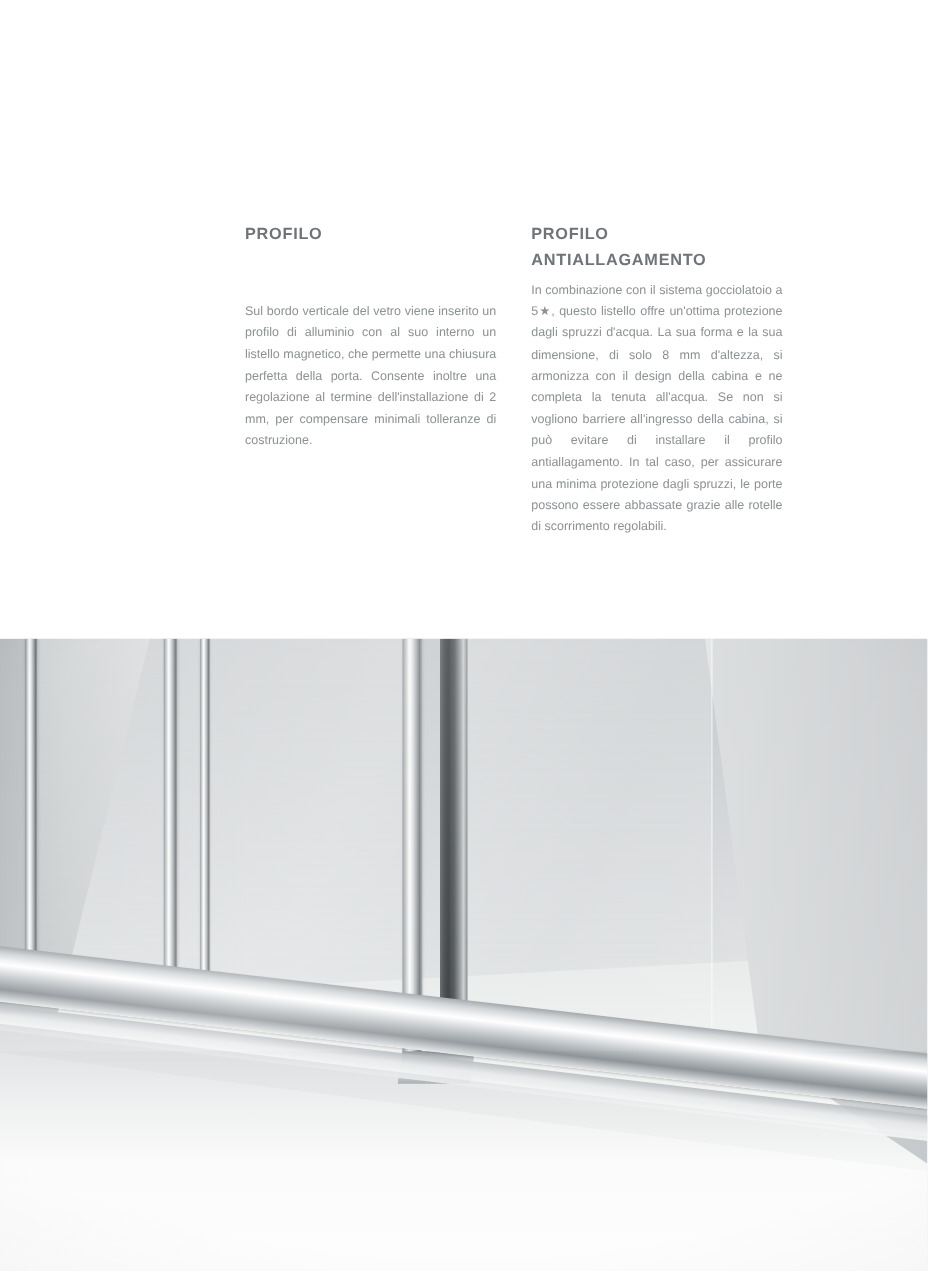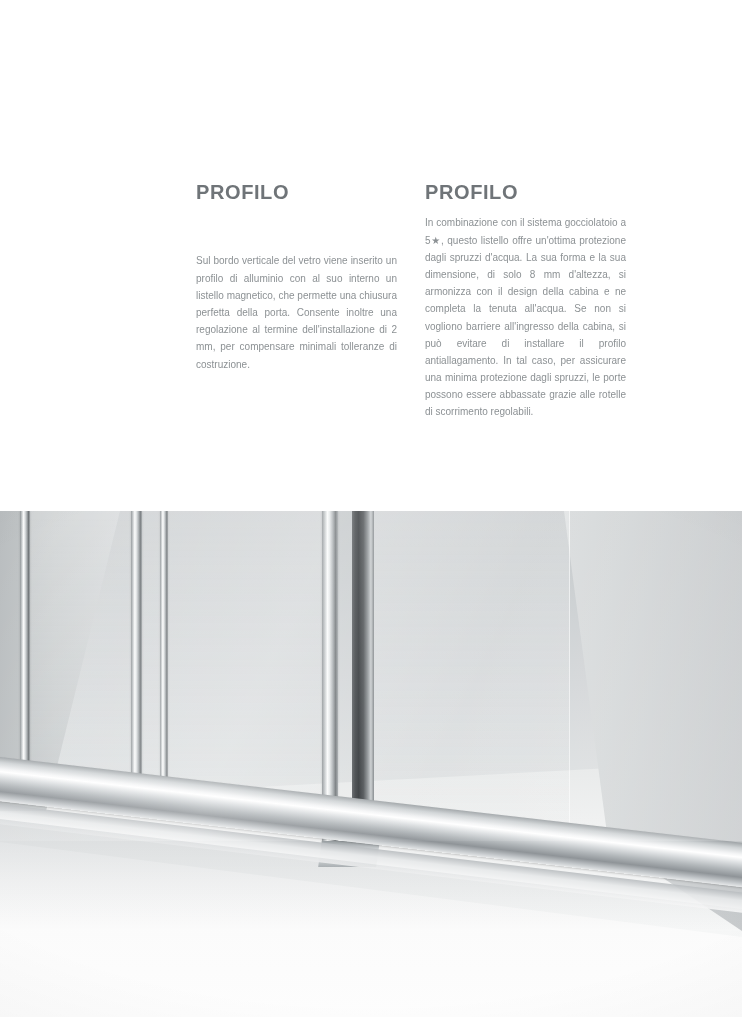--- a/index.html
+++ b/index.html
@@ -29,21 +29,21 @@
     width: 430px;
     display: flex;
     gap: 28px;
   }
 
   .col {
     width: 201px;
   }
 
   .col-heading {
-    font-size: 20px;
+    font-size: 13px;
     font-weight: bold;
     letter-spacing: 0.6px;
     line-height: 1.62;
     color: #6f7478;
     margin: 0 0 0 0;
     text-transform: uppercase;
   }
   .col-heading .ln {
     display: block;
     white-space: pre;
@@ -252,20 +252,21 @@
     <div class="col col-left">
       <h2 class="col-heading">
         <span class="ln">PROFILO</span>
       </h2>
       <p class="col-body">Sul bordo verticale del vetro viene inserito un profilo di alluminio con al suo interno un listello magnetico, che permette una chiusura perfetta della porta. Consente inoltre una regolazione al termine dell'installazione di 2 mm, per compensare minimali tolleranze di costruzione.</p>
     </div>
 
     <div class="col col-right">
       <h2 class="col-heading">
         <span class="ln">PROFILO</span>
+        <span class="ln">ANTIALLAGAMENTO</span>
       </h2>
       <p class="col-body">In combinazione con il sistema gocciolatoio a 5★, questo listello offre un'ottima protezione dagli spruzzi d'acqua. La sua forma e la sua dimensione, di solo 8 mm d'altezza, si armonizza con il design della cabina e ne completa la tenuta all'acqua. Se non si vogliono barriere all'ingresso della cabina, si può evitare di installare il profilo antiallagamento. In tal caso, per assicurare una minima protezione dagli spruzzi, le porte possono essere abbassate grazie alle rotelle di scorrimento regolabili.</p>
     </div>
 
   </div>
 
   <div class="photo">
     <div class="wall-back"></div>
     <div class="floor-inner"></div>
     <div class="wall-left"></div>

